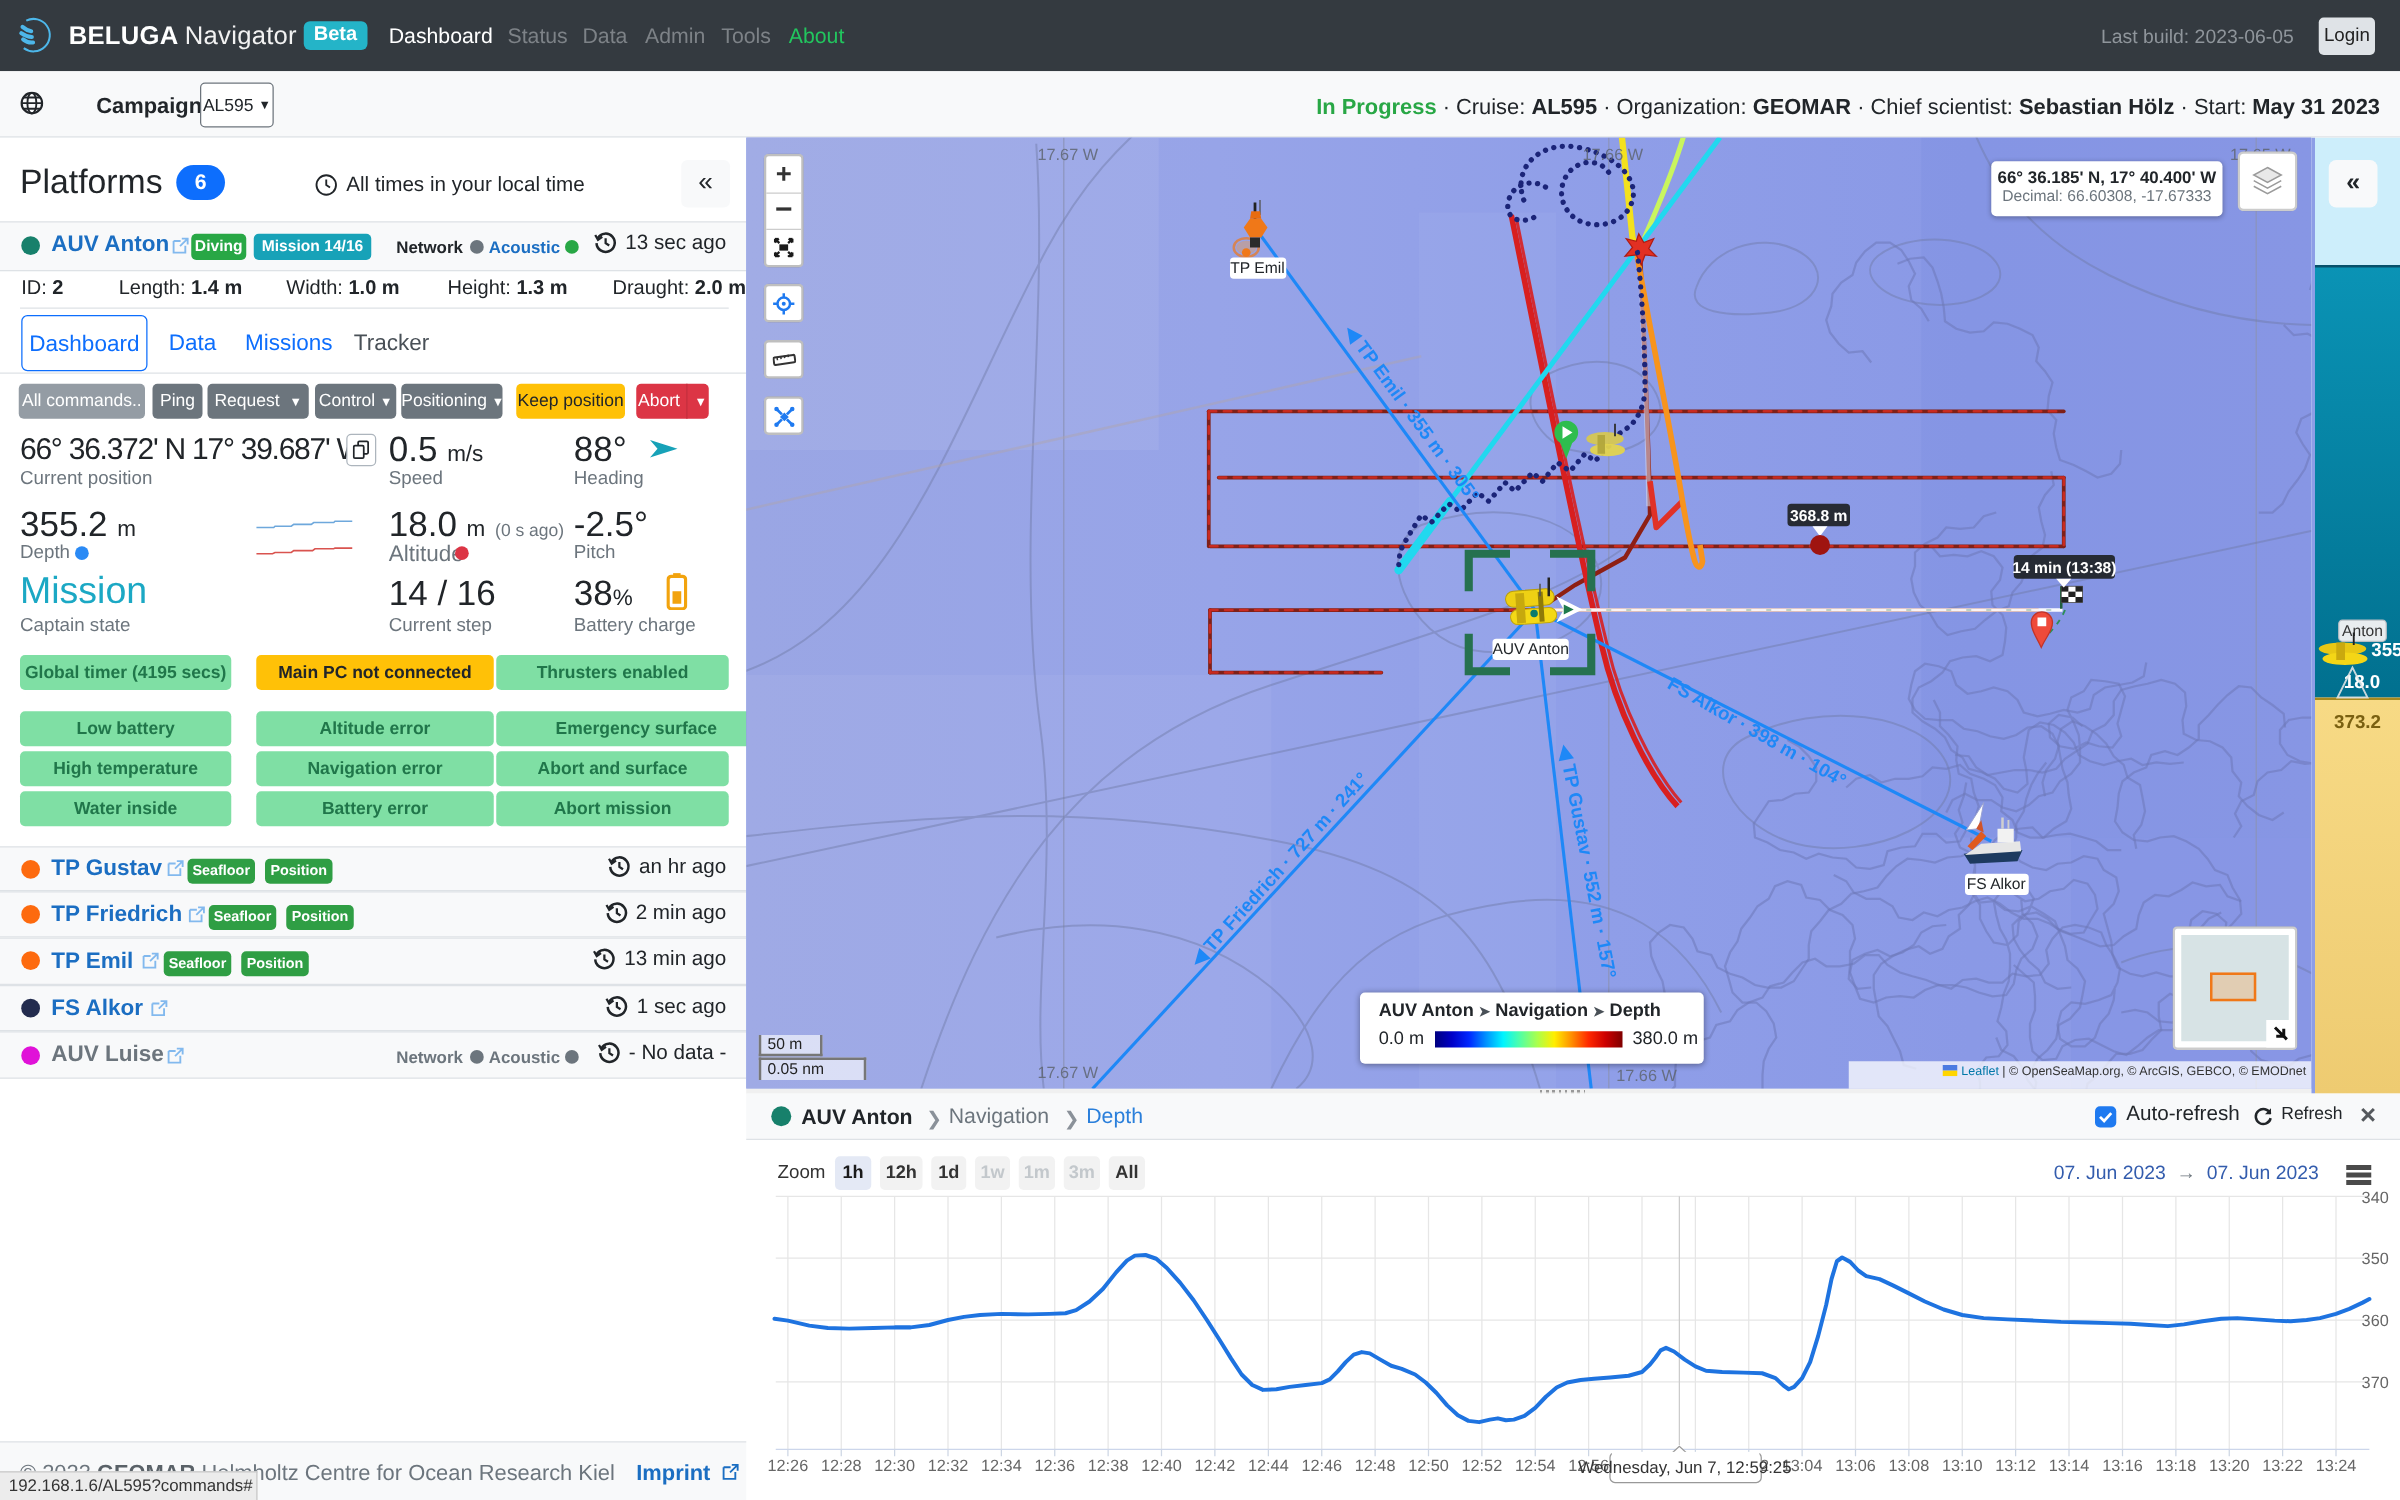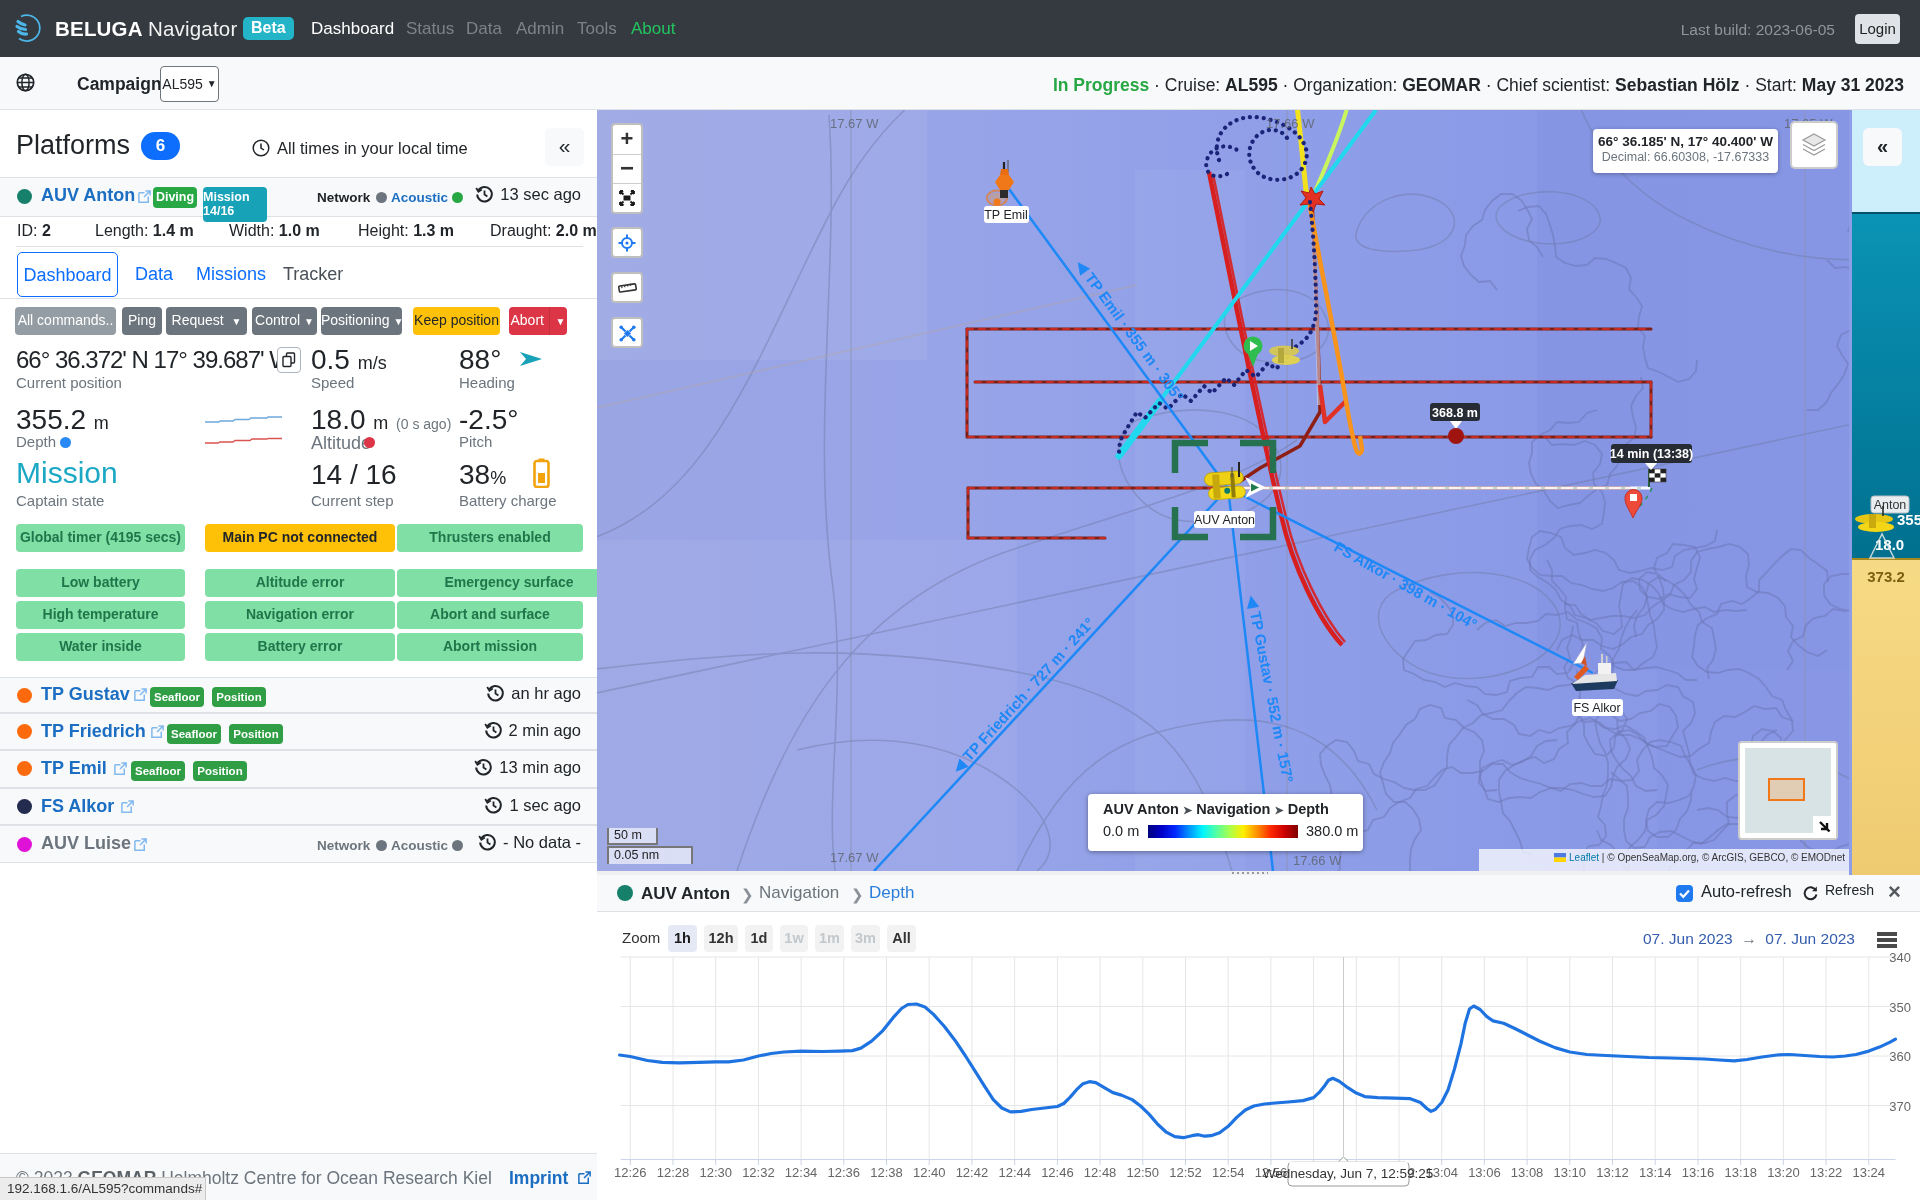--- a/index.html
+++ b/index.html
@@ -94,21 +94,21 @@
   <div class="abs" style="left:545px;top:128px;width:39px;height:38px;background:#f8f9fa;border-radius:5px;color:#212529;font-size:21px;text-align:center;line-height:36px">«</div>
 
   <div class="row-strip" style="top:177px;height:40px"></div>
   <span class="dot" style="position:absolute;left:17px;top:189px;width:15px;height:15px;background:#17806b"></span>
   <div class="abs platname" style="left:41px;top:185px">AUV Anton</div>
 <svg class="abs" style="left:137px;top:189px" width="15" height="15" viewBox="0 0 16 16">
       <path d="M2 4 h6 M2 4 v10 h10 v-6" stroke="#82b9ee" stroke-width="1.6" fill="none"></path>
       <path d="M9 2 h5 v5 M14 2 L7.5 8.5" stroke="#82b9ee" stroke-width="1.6" fill="none"></path>
     </svg>
   <div class="badge abs" style="left:153px;top:187px;background:#28a745;font-size:12.5px;width:44px;text-align:center;padding:3px 0 4px">Diving</div>
-  <div class="badge abs" style="left:203px;top:187px;background:#17a2b8;font-size:12.5px;width:64px;padding:3px 0 4px">Mission 14/16</div>
+  <div class="badge abs" style="left:203px;top:187px;background:#17a2b8;font-size:12.5px;width:94px;text-align:center;padding:3px 0 4px">Mission 14/16</div>
   <div class="abs" style="left:317px;top:190px;font-size:13.5px;font-weight:bold;color:#212529">Network</div>
   <span class="dot" style="position:absolute;left:376px;top:192px;width:11px;height:11px;background:#6c757d"></span>
   <div class="abs" style="left:391px;top:190px;font-size:13.5px;font-weight:bold;color:#1b6ec2">Acoustic</div>
   <span class="dot" style="position:absolute;left:452px;top:192px;width:11px;height:11px;background:#28a745"></span>
 <div style="position:absolute;right:16px;top:185px;display:flex;align-items:center;gap:6px;">
       <svg width="19" height="19" viewBox="0 0 19 19">
         <path d="M3.2 5.5 A7.3 7.3 0 1 1 2.2 9.5" fill="none" stroke="#212529" stroke-width="2"></path>
         <path d="M1.2 3 L3.4 6.8 L6.8 4.4" fill="none" stroke="#212529" stroke-width="1.8"></path>
         <path d="M9.5 5.5 V9.5 L12.4 11.4" fill="none" stroke="#212529" stroke-width="1.8"></path>
       </svg>

